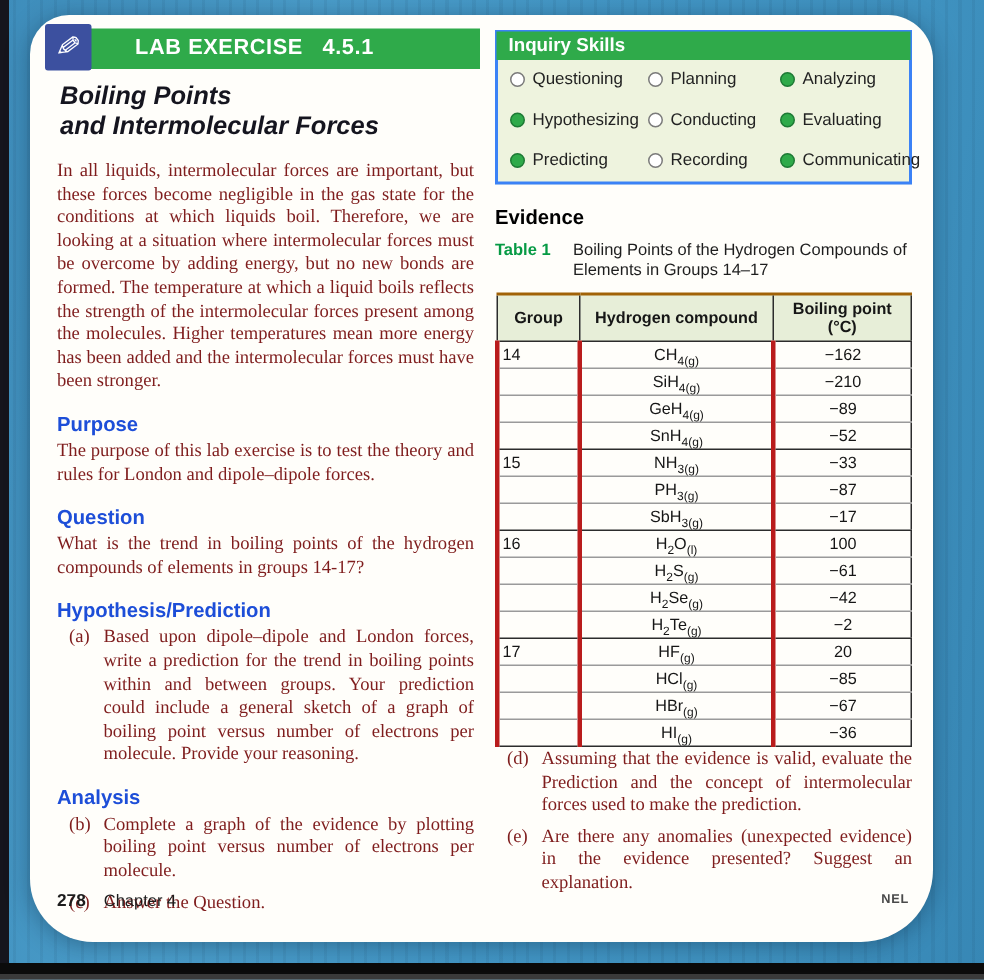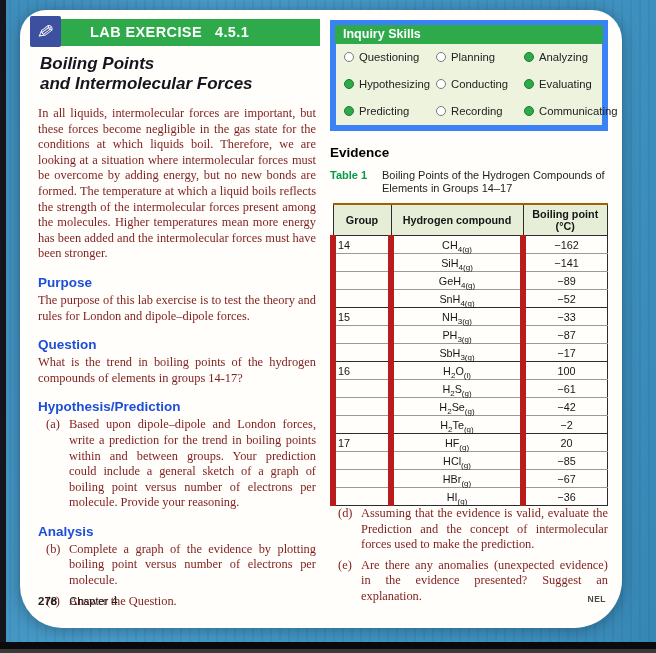--- a/index.html
+++ b/index.html
@@ -38,40 +38,40 @@
   .col-right { position:absolute; left:310px; top:10px; width:278px; }
 
   .serif { font-family:"Liberation Serif", serif; font-size:12.4px; line-height:15.6px;
     color:#7f1d1d; text-align:justify; margin:0; }
   .h-section { font-size:13.5px; font-weight:bold; color:#1d4ed8; margin:13px 0 3px; }
   .item { display:flex; padding-left:8px; margin-bottom:5px; }
   .item .letter { flex:none; width:23px; }
   .item .text { flex:1; }
 
   
-  .inquiry { border:6px solid #3b82f6; background:var(--iqbody); }
+  .inquiry { border:2px solid #3b82f6; background:var(--iqbody); }
   .inquiry-head { background:var(--green); color:#fff; font-weight:bold; font-size:12.5px;
     padding:2px 8px 3px; margin:-1px -1px 0; }
   .inquiry-grid { display:grid; grid-template-columns:92px 88px auto; padding:7px 6px 8px 8px; }
   .iq-col { display:flex; flex-direction:column; gap:15px; }
   .iq-item { display:flex; align-items:center; font-size:11.3px; color:#222; white-space:nowrap; }
   .dot { flex:none; width:8px; height:8px; border-radius:50%; margin-right:5px; }
   .dot.filled { background:var(--green); border:1px solid #1d7a35; }
   .dot.empty  { background:#fff; border:1px solid #7a7a7a; }
 
   
   .h-evidence { font-size:13.5px; font-weight:bold; margin:14px 0 0; }
   .tbl-caption { display:flex; margin-top:9px; font-size:11px; line-height:13px; }
   .tbl-caption .lbl { flex:none; width:52px; color:var(--tlabel); font-weight:bold; }
   .tbl-caption .cap { flex:1; color:#1e1e1e; }
   table.evidence { margin-top:8px; width:278px; border-collapse:collapse;
     font-size:10.8px; color:#161616; }
   table.evidence th { background:var(--thead); font-weight:bold; padding:3px 2px;
     border-left:1px solid #2c2c2c; border-top:2px solid #a16207; border-bottom:1.6px solid #2c2c2c;text-align:center; }
-  table.evidence td { padding:2.5px 2px; border-left:6px solid #b91c1c; border-top:1px solid #9a9a9a; }
+  table.evidence td { padding:2.5px 2px; border-left:3px solid #b91c1c; border-top:1px solid #9a9a9a; }
   table.evidence { border:1.6px solid #2c2c2c; }
   table.evidence tr.group-start td { border-top:1.6px solid #2c2c2c; }
   td.c-group { width:48px; text-align:left; padding-left:8px; }
   td.c-compound { width:122px; text-align:center; }
   td.c-bp { text-align:center; }
   table.evidence sub { font-size:8px; line-height:0; }
 
   
   .footer-left { position:absolute; left:18px; bottom:21px; font-size:11px; color:#1d1d1d; }
   .footer-left b { font-size:11.5px; margin-right:12px; }
@@ -191,21 +191,21 @@
         </thead>
         <tbody id="evidence-tbody">
             <tr>
               <td class="c-group">14</td>
               <td class="c-compound">CH<sub>4(g)</sub></td>
               <td class="c-bp">−162</td>
             </tr>
             <tr>
               <td class="c-group"></td>
               <td class="c-compound">SiH<sub>4(g)</sub></td>
-              <td class="c-bp">−141</td>
+              <td class="c-bp">−210</td>
             </tr>
             <tr>
               <td class="c-group"></td>
               <td class="c-compound">GeH<sub>4(g)</sub></td>
               <td class="c-bp">−89</td>
             </tr>
             <tr>
               <td class="c-group"></td>
               <td class="c-compound">SnH<sub>4(g)</sub></td>
               <td class="c-bp">−52</td>

